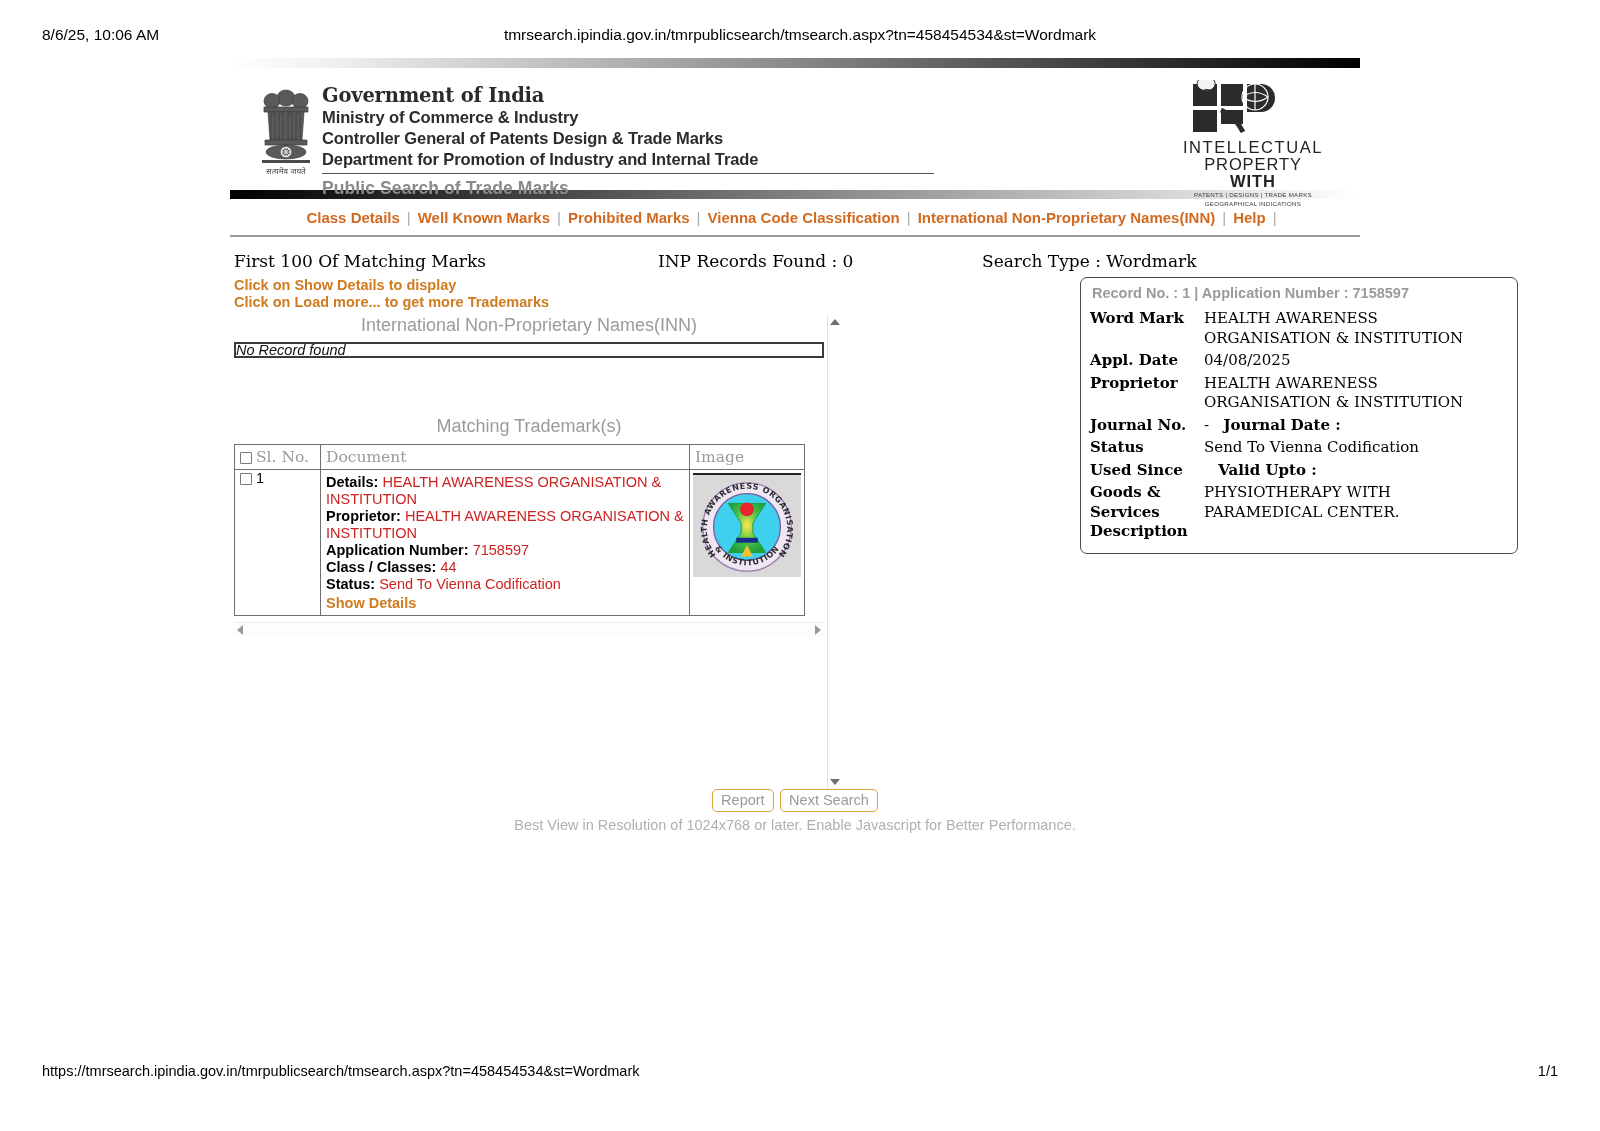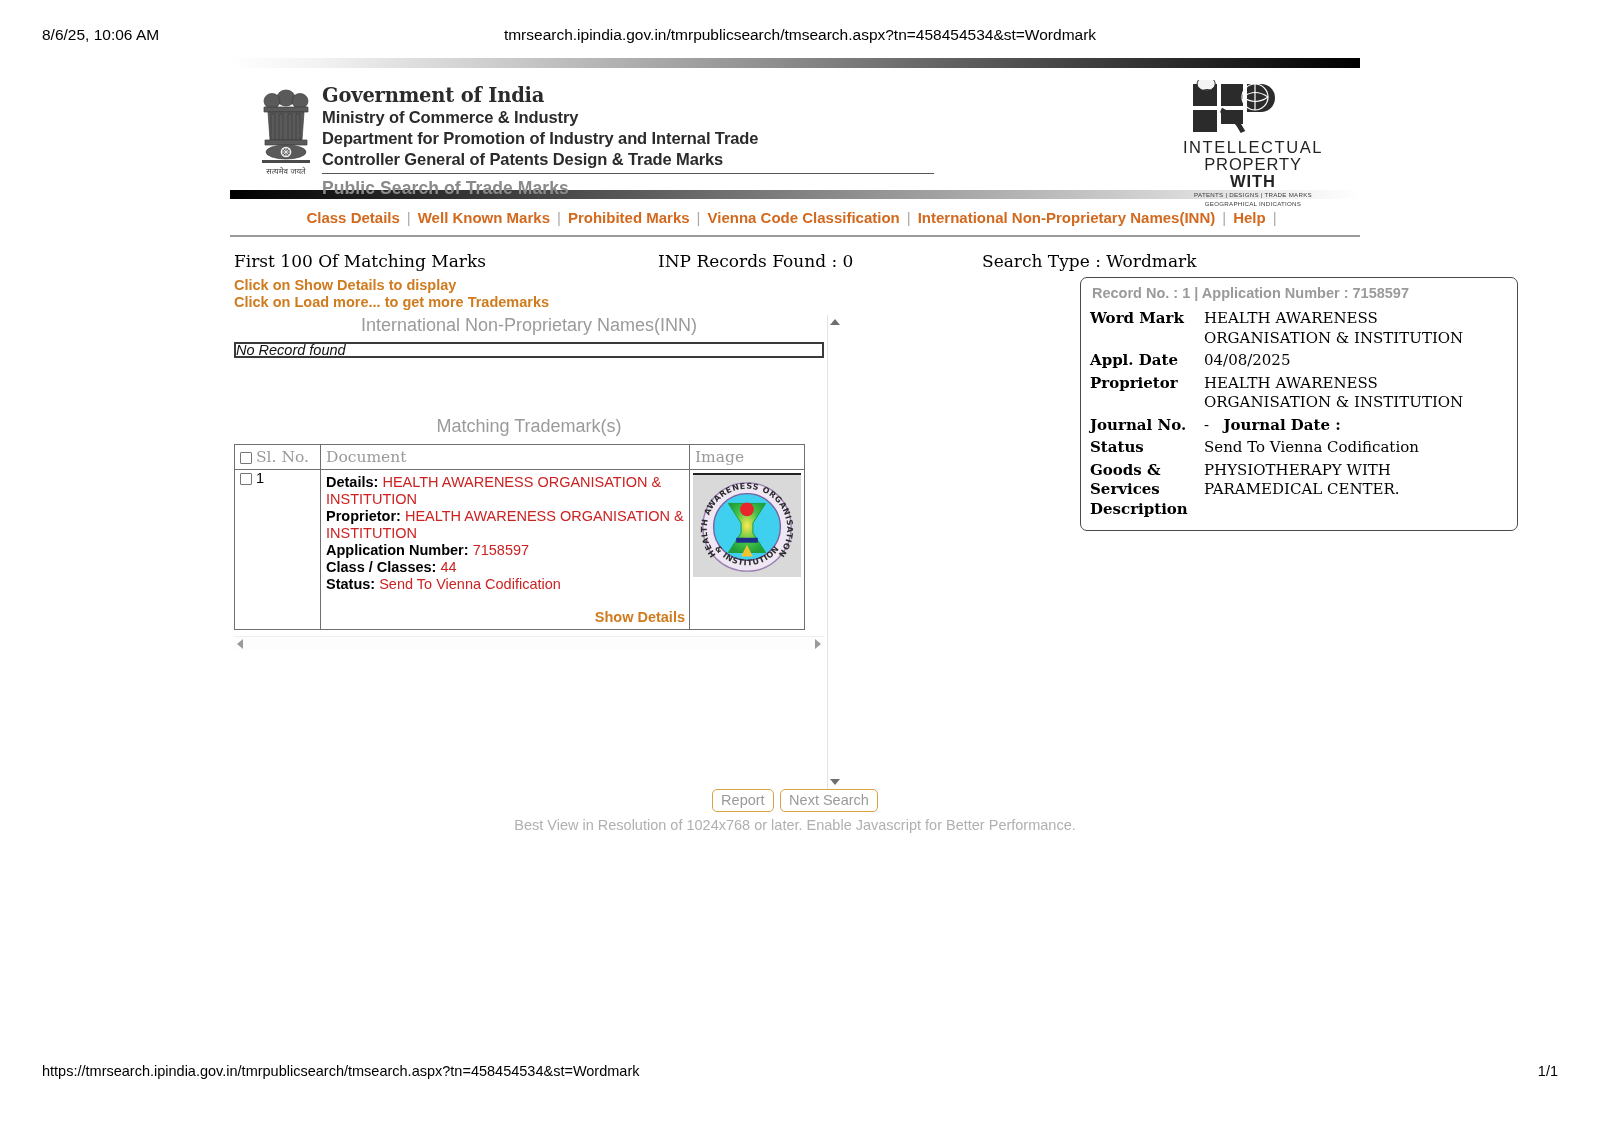--- a/index.html
+++ b/index.html
@@ -117,21 +117,21 @@
   td.c-doc { padding: 4px 4px 4px 5px; }
   td.c-img { padding: 3px; vertical-align: top; }
 
   .cb {
     width: 12px; height: 12px; border: 1px solid #777; background: #fff;
     display: inline-block; vertical-align: -2px; margin-right: 4px; border-radius: 1px;
   }
   .doc-line { font-size: 14.5px; line-height: 1.17; color: #cc2222; }
   .doc-line b { color: #000; font-weight: bold; }
   .show-details {
-    text-align: right; color: #cf7b1e; font-weight: bold; font-size: 14.5px; margin-top: 16px;
+    text-align: left; color: #cf7b1e; font-weight: bold; font-size: 14.5px; margin-top: 2px;
   }
   .img-cell-inner { background: #d9d9d9; border-top: 2px solid #222; width: 100%; height: 104px; position: relative; }
 
   
   .vscroll {
     position: absolute; right: -18px; top: 0; width: 15px; height: 474px;
     border-left: 1px solid #e3e3e3; background: #fff;
   }
   .vscroll .arrow { position: absolute; left: 2px; width: 0; height: 0; }
   .vscroll .up { top: 4px; border-left: 5px solid transparent; border-right: 5px solid transparent; border-bottom: 6px solid #6e6e6e; }
@@ -218,22 +218,22 @@
         <g fill="#4a4a4a">
           <path d="M4 78 h48 v3 h-48 z"></path>
         </g>
         <text x="28" y="92" font-size="8" text-anchor="middle" fill="#3d3d3d" font-family="DejaVu Sans, sans-serif">सत्यमेव जयते</text>
       </svg>
     </div>
 
     <div class="gov-text">
       <div class="gov-line1">Government of India</div>
       <div class="gov-line">Ministry of Commerce &amp; Industry</div>
+      <div class="gov-line">Controller General of Patents Design &amp; Trade Marks</div>
       <div class="gov-line">Department for Promotion of Industry and Internal Trade</div>
-      <div class="gov-line">Controller General of Patents Design &amp; Trade Marks</div>
       <div class="gov-rule"></div>
       <div class="gov-sub">Public Search of Trade Marks</div>
     </div>
 
     <div class="ipindia">
       <div class="ip-mark">
         <svg viewBox="0 0 132 56" width="132" height="56" aria-hidden="true">
           <rect x="6" y="4" width="24" height="22" fill="#2b2b2b"></rect>
           <path d="M12 8 a9 7 0 1 1 0.1 0.1 z" fill="#f4f4f4" stroke="#2b2b2b" stroke-width="1"></path>
           <path d="M13 13 q6 -6 13 -1" fill="none" stroke="#2b2b2b" stroke-width="1.2"></path>
@@ -404,20 +404,28 @@
           <span>-</span>
           &nbsp;&nbsp;<b>Journal Date :</b>
           <span></span>
         </td>
       </tr>
       <tr>
         <td class="k">Status</td>
         <td class="v">Send To Vienna Codification</td>
       </tr>
       <tr>
+        <td class="k">Used Since</td>
+        <td class="v nowrapv">
+          <span></span>
+          &nbsp;&nbsp;&nbsp;<b>Valid Upto :</b>
+          <span></span>
+        </td>
+      </tr>
+      <tr>
         <td class="k">Goods &amp; Services Description</td>
         <td class="v">PHYSIOTHERAPY WITH PARAMEDICAL CENTER.</td>
       </tr>
     </tbody>
   </table>
 </div>
 
 <div class="footer">
   <span class="url">https://tmrsearch.ipindia.gov.in/tmrpublicsearch/tmsearch.aspx?tn=458454534&amp;st=Wordmark</span>
   <span class="pg">1/1</span>

